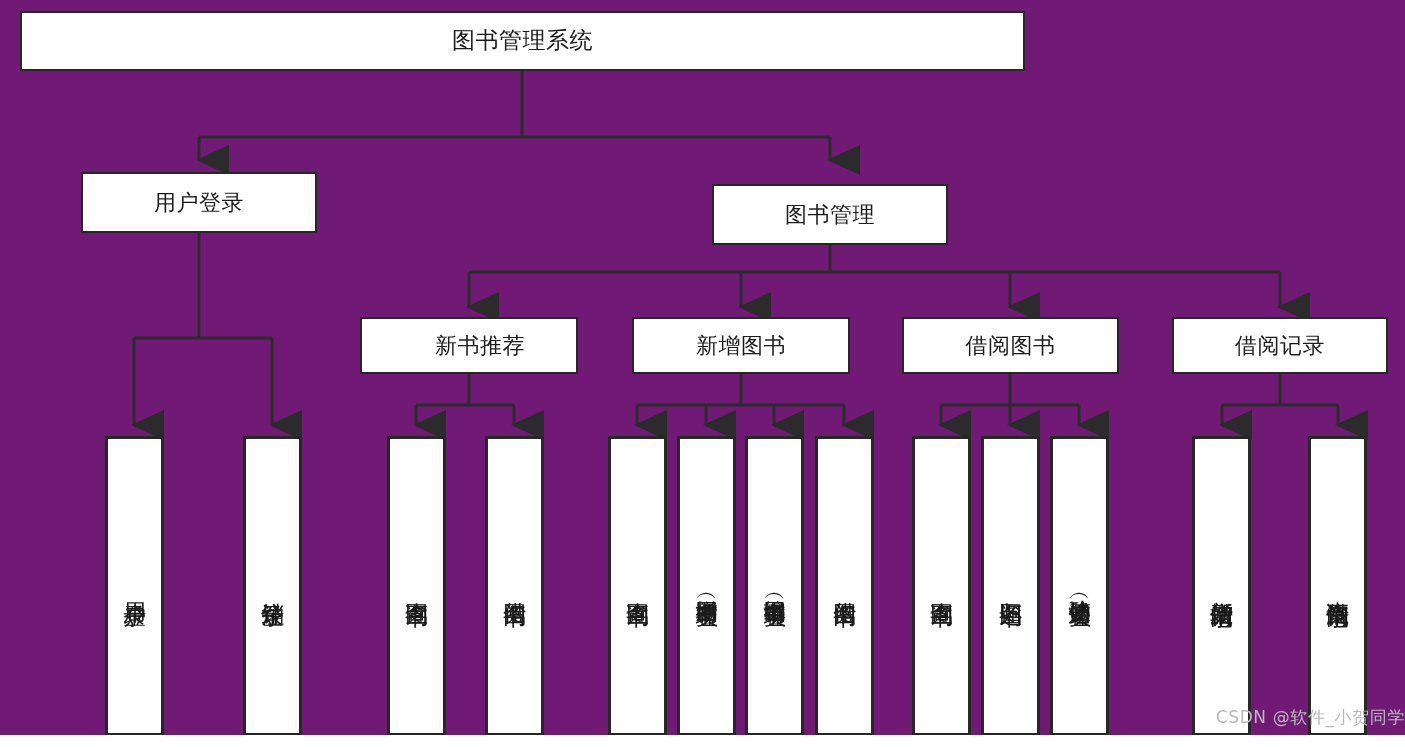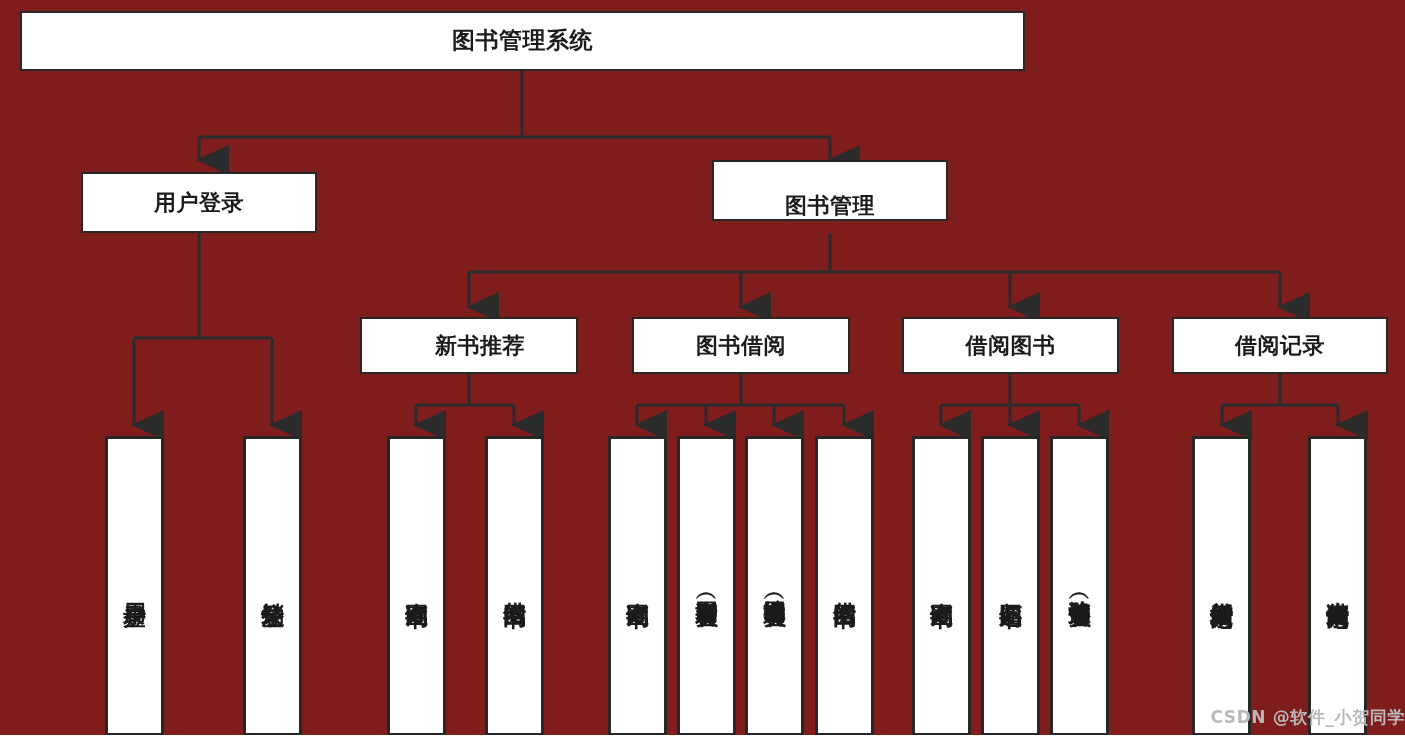--- a/index.html
+++ b/index.html
@@ -8,23 +8,22 @@
     padding: 0;
     background: #ffffff;
   }
   body {
     font-family: "DejaVu Sans", "Liberation Sans", sans-serif;
   }
   #diagram-root {
     position: relative;
     width: 1405px;
     height: 735px;
-    background: #7f1d1d;
+    background: #701a75;
     overflow: hidden;
-    font-weight: bold;
   }
   #edges-layer {
     position: absolute;
     left: 0;
     top: 0;
     width: 1405px;
     height: 747px;
     pointer-events: none;
   }
   .node {
@@ -131,29 +130,29 @@
     </g>
   </svg>
 
   <div class="node node-root" style="left:20px; top:11px; width:1005px; height:60px;">
     <span class="label">图书管理系统</span>
   </div>
 
   <div class="node node-branch" style="left:81px; top:172px; width:236px; height:61px;">
     <span class="label">用户登录</span>
   </div>
-  <div class="node node-branch" style="left:712px; top:160px; width:236px; height:61px;align-items:flex-end;">
+  <div class="node node-branch" style="left:712px; top:184px; width:236px; height:61px;">
     <span class="label">图书管理</span>
   </div>
 
   <div class="node node-branch" style="left:360px; top:317px; width:218px; height:57px;padding-left:22px;">
     <span class="label">新书推荐</span>
   </div>
   <div class="node node-branch" style="left:632px; top:317px; width:218px; height:57px;">
-    <span class="label">图书借阅</span>
+    <span class="label">新增图书</span>
   </div>
   <div class="node node-branch" style="left:902px; top:317px; width:217px; height:57px;">
     <span class="label">借阅图书</span>
   </div>
   <div class="node node-branch" style="left:1172px; top:317px; width:216px; height:57px;">
     <span class="label">借阅记录</span>
   </div>
 
   <div class="node node-leaf" style="left:105px; top:436px; width:59px; height:300px;">
     <span class="label">用户登录</span>

